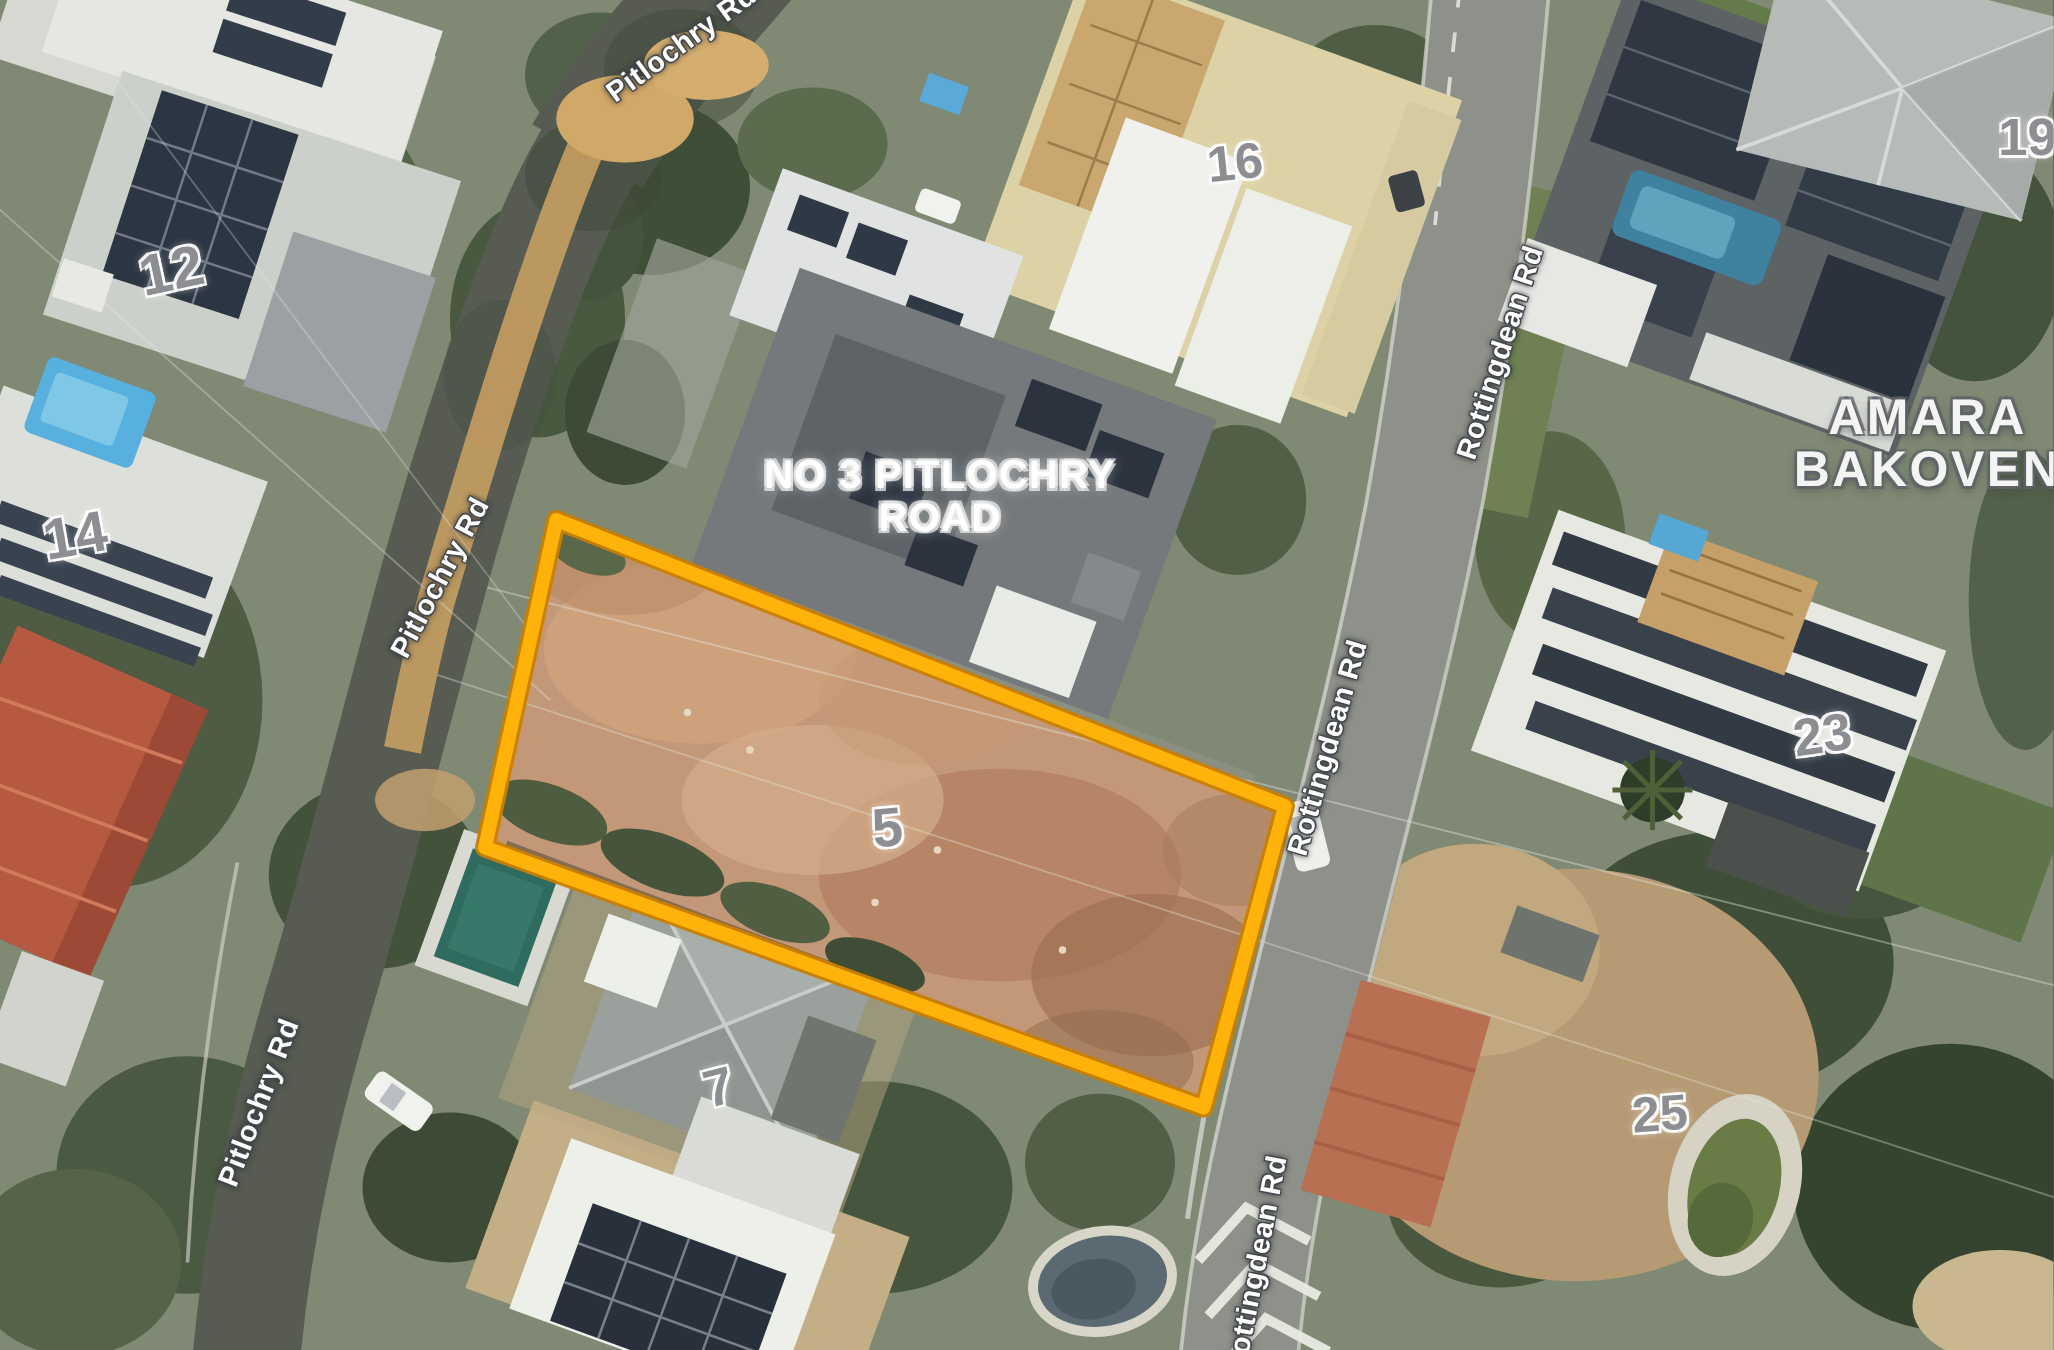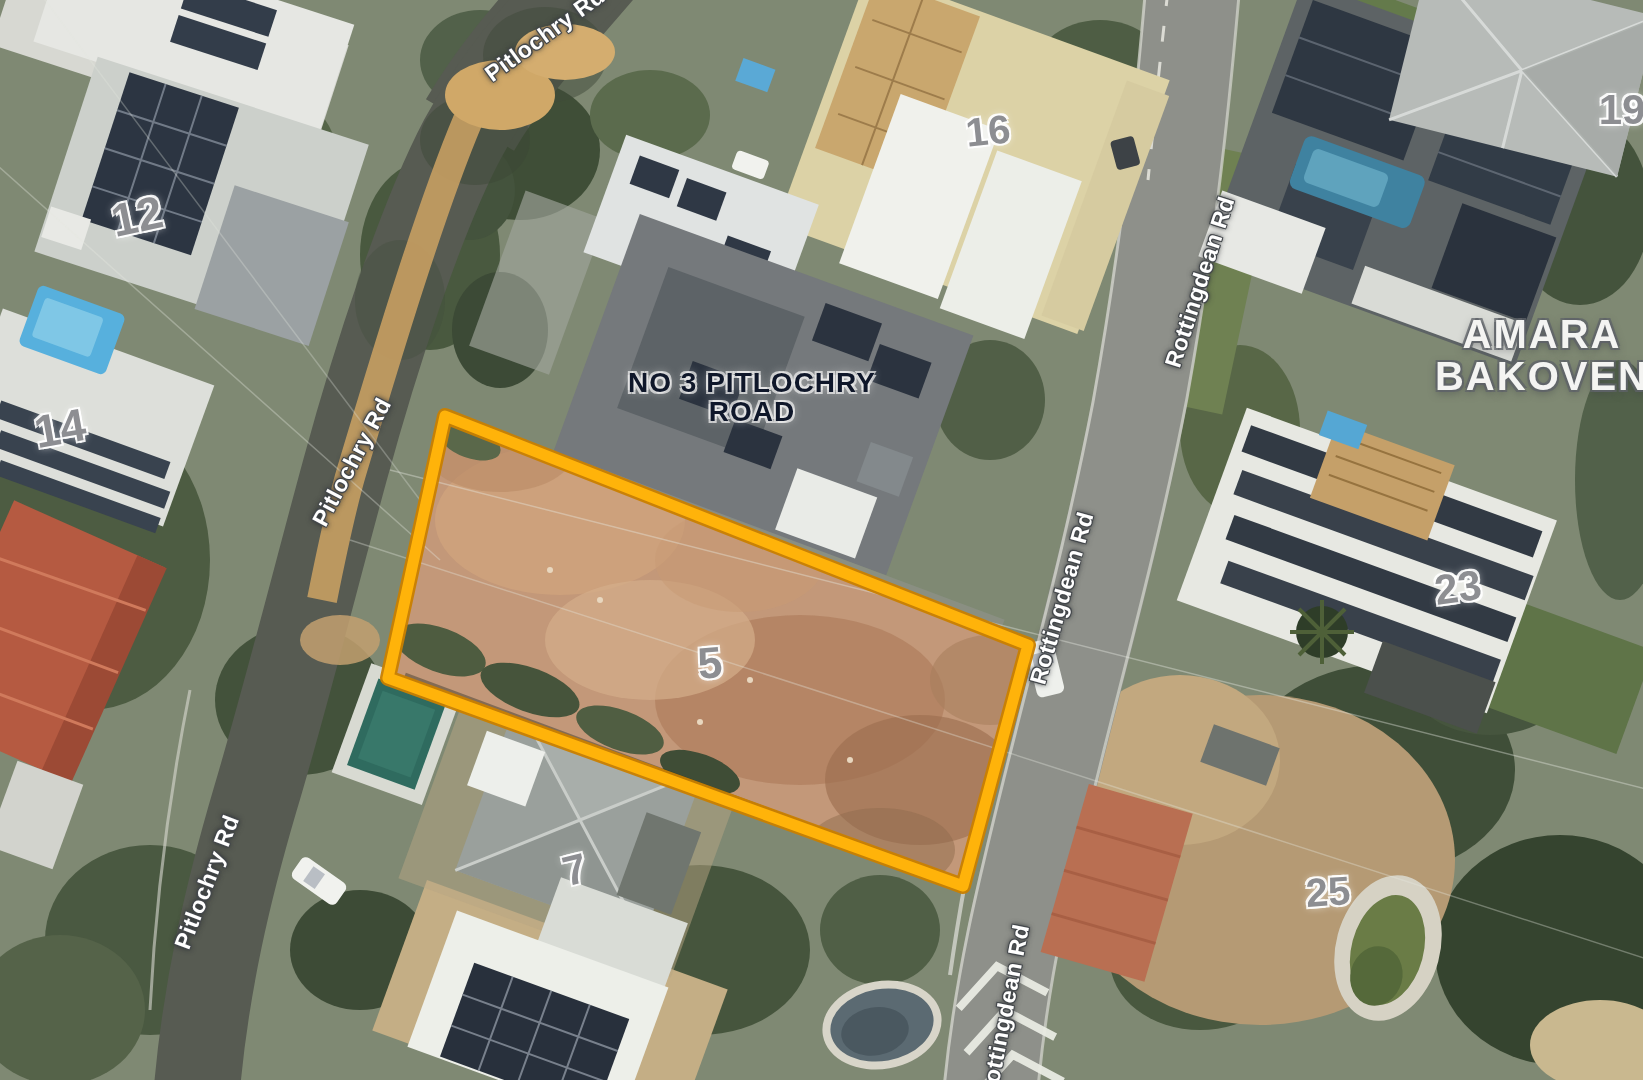--- a/index.html
+++ b/index.html
@@ -18,21 +18,21 @@
                  1px 1px 0 #44484c,0 0 4px #2f3337,0 0 6px #2f3337;
   }
   .pn{
     font-weight:700;color:#8d8e92;
     text-shadow:-2px -2px 0 rgba(255,255,255,.9),2px -2px 0 rgba(255,255,255,.9),
                 -2px 2px 0 rgba(255,255,255,.9),2px 2px 0 rgba(255,255,255,.9),
                  0 0 8px rgba(255,255,255,.85);
   }
   .poi{font-weight:700;text-align:center;line-height:1.05}
   .poi-gray{
-    font-size:28px;letter-spacing:1px;color:#0f172a;
+    font-size:32px;letter-spacing:1px;color:#ffffff;
     text-shadow:-2px -2px 0 rgba(235,235,235,.75),2px -2px 0 rgba(235,235,235,.75),
                 -2px 2px 0 rgba(235,235,235,.75),2px 2px 0 rgba(235,235,235,.75),
                  0 0 10px rgba(240,240,240,.7);
   }
   .poi-white{
     font-size:40px;letter-spacing:2px;color:#f4f4f2;
     text-shadow:-2px -2px 0 rgba(95,99,104,.75),2px -2px 0 rgba(95,99,104,.75),
                 -2px 2px 0 rgba(95,99,104,.75),2px 2px 0 rgba(95,99,104,.75),
                  0 3px 8px rgba(60,64,67,.6);
   }

